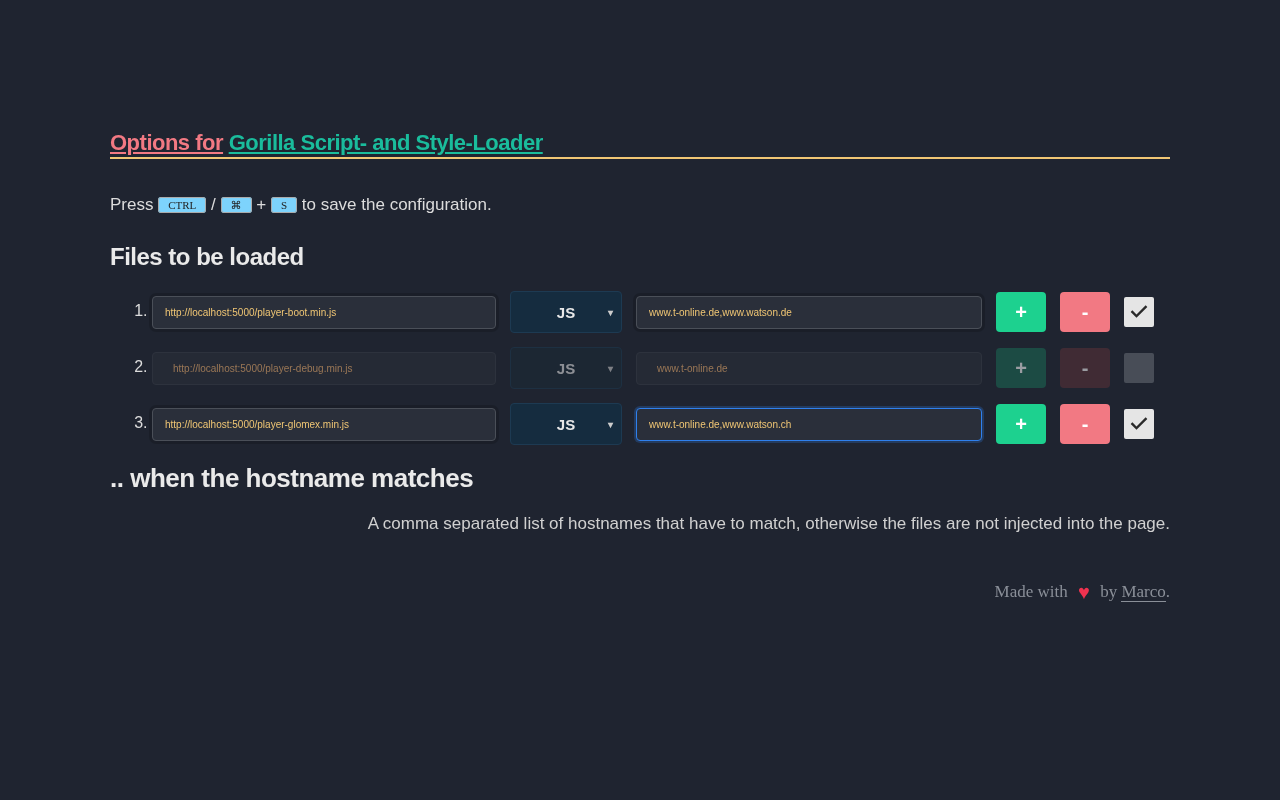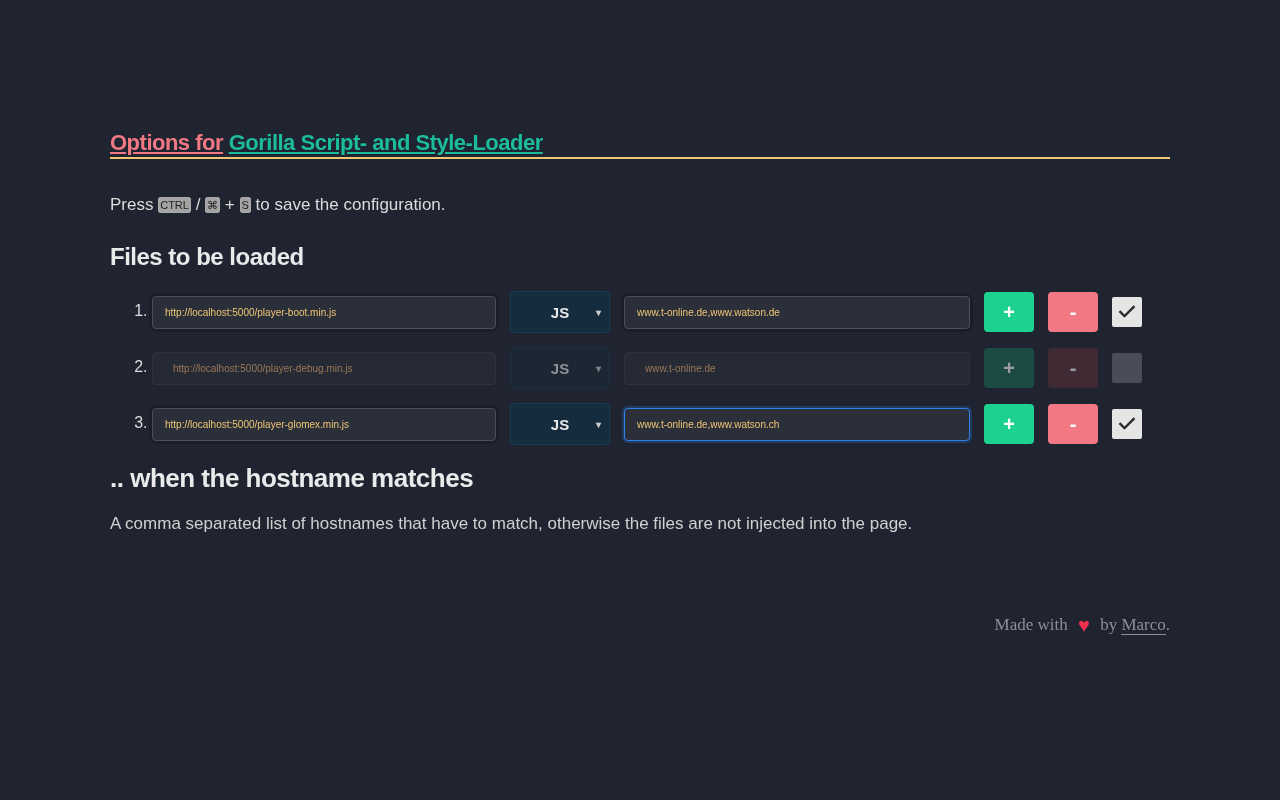--- a/index.html
+++ b/index.html
@@ -24,27 +24,27 @@
     letter-spacing: -0.5px;
   }
   h1 .part1 { color: #f27983; text-decoration: underline; }
   h1 .part2 { color: #1abc9c; text-decoration: underline; }
   .save-line {
     color: #dcdcdc;
     font-size: 17px;
     margin-bottom: 28px;
   }
   kbd {
-    background: #a3a3a3;
+    background: #7dd3fc;
     color: #222;
     border: 1px solid #aaa;
     border-radius: 3px;
-    padding: 1px 1px;
+    padding: 1px 9px;
     font-size: 11px;
-    font-family: Liberation Sans, sans-serif;
+    font-family: Liberation Serif, serif;
     vertical-align: 1px;
   }
   h2 {
     font-size: 24px;
     font-weight: 700;
     color: #eaeaea;
     margin-bottom: 20px;
     letter-spacing: -0.5px;
   }
   ol.files {
@@ -73,21 +73,21 @@
   }
   .url-input { width: 344px; }
   .host-input { width: 346px; }
   .row.inactive .url-input,
   .row.inactive .host-input { color: #fdba74; border-color: #3a3f48; box-shadow: none; padding-left: 20px; }
   .host-input.focused {
     border: 1.5px solid #2f80ed;
     box-shadow: 0 0 0 2px rgba(47,128,237,0.25);
   }
   .type-select {
-    width: 100px;
+    width: 112px;
     height: 42px;
     background: #152c3f;
     border: 1px solid #1d3a52;
     border-radius: 4px;
     color: #e8e8e8;
     font-weight: 700;
     font-size: 15px;
     display: flex;
     align-items: center;
     justify-content: center;
@@ -134,21 +134,22 @@
     font-size: 26px;
     font-weight: 700;
     color: #eaeaea;
     margin-top: 18px;
     margin-bottom: 20px;
     letter-spacing: -0.5px;
   }
   .desc {
     color: #d0d0d0;
     font-size: 17px;
-    margin-bottom: 80px;
+    margin-bottom: 47px;
+    text-align: right;
   }
   .footer {
     text-align: right;
     color: #8a8f98;
     font-size: 17px;
     font-family: Liberation Serif, serif;
   }
   .footer .heart {
     color: #f0324f;
     font-size: 20px;

